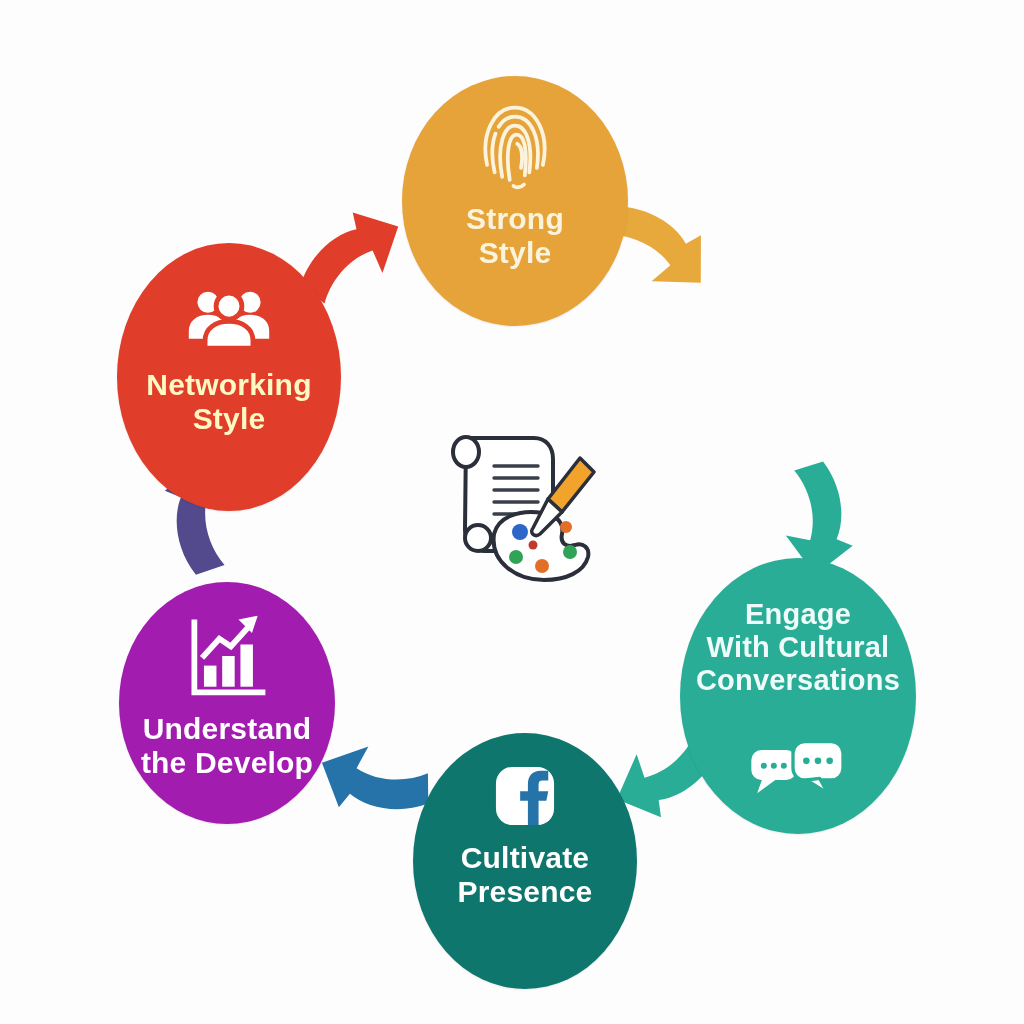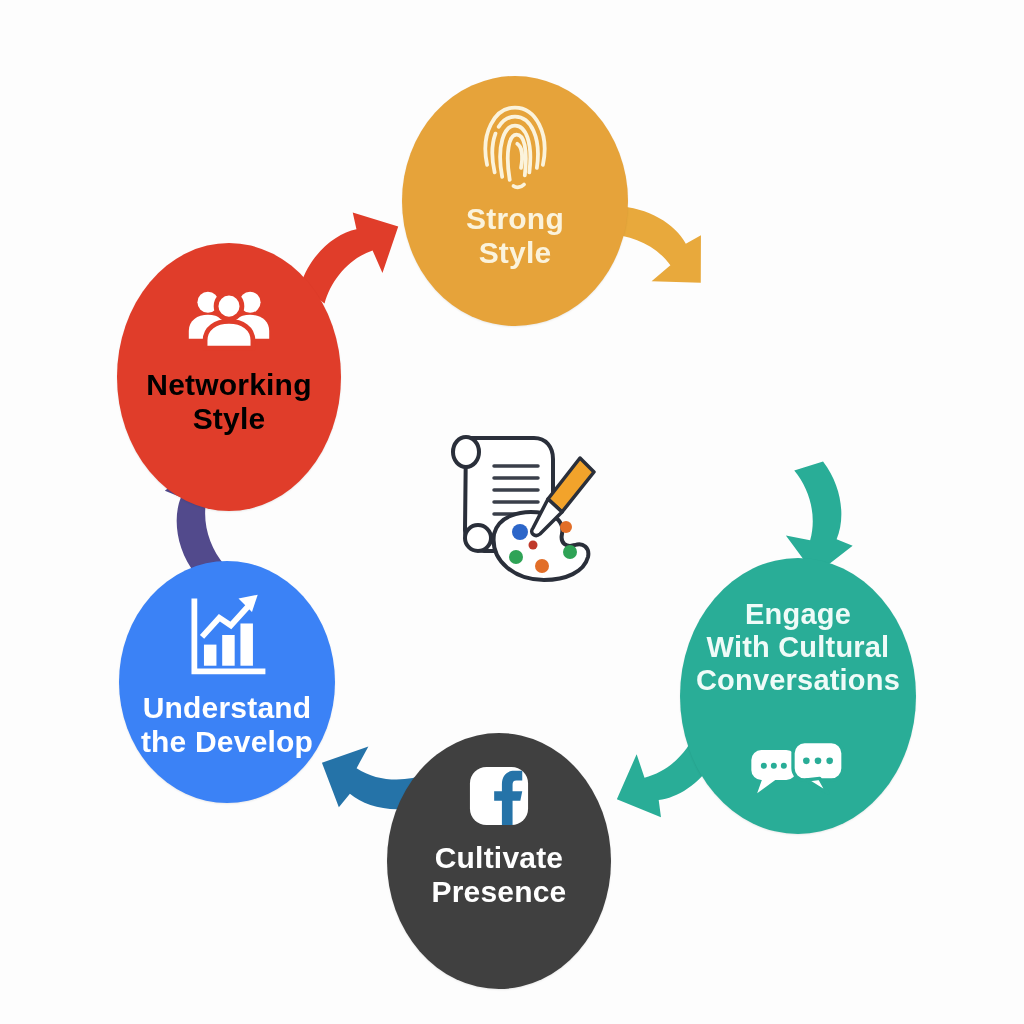--- a/index.html
+++ b/index.html
@@ -98,34 +98,34 @@
         <circle cx="45" cy="37" r="3.6" fill="#29AD97"></circle>
         <rect x="56" y="8" width="60" height="46" rx="14" fill="#FFFFFF" stroke-width="4" stroke="#29AD97"></rect>
         <path d="M88,52 L98,70 L72,54 Z" fill="#FFFFFF" stroke-width="4" stroke-linejoin="round" stroke="#29AD97"></path>
         <circle cx="72" cy="31" r="4" fill="#29AD97"></circle>
         <circle cx="86" cy="31" r="4" fill="#29AD97"></circle>
         <circle cx="100" cy="31" r="4" fill="#29AD97"></circle>
       </svg>
     </div>
   </div>
 
-  <div class="step s-cultivate" style="left: 387px; top: 733px; width: 224px; height: 224px; background-color: #404040;">
+  <div class="step s-cultivate" style="left: 413px; top: 733px; width: 224px; height: 224px; background-color: #0f766e;">
     <div class="icon">
       <svg viewBox="0 0 64 64" width="62" height="62">
         <rect x="2" y="2" width="60" height="60" rx="17" fill="#FFFFFF"></rect>
         <path d="M35,62 L35,37 L27,37 L27,27 L35,27 L35,20 C35,11 40,6 48,6 L56,6 L56,16 L50,16 C47,16 46,17.5 46,20.5 L46,27 L56,27 L54,37 L46,37 L46,62 Z" fill="#2573A8"></path>
       </svg>
     </div>
     <div class="label" style="color: rgb(255, 255, 255);">
       <div>Cultivate</div>
       <div>Presence</div>
     </div>
   </div>
 
-  <div class="step s-understand" style="left: 119px; top: 561px; width: 216px; height: 216px; background-color: #3b82f6;">
+  <div class="step s-understand" style="left: 119px; top: 582px; width: 216px; height: 216px; background-color: #a21caf;">
     <div class="icon">
       <svg viewBox="0 0 104 100" width="100" height="96">
         <path d="M18,12 L18,88 L92,88" stroke="#FFFFFF" stroke-width="6" fill="none"></path>
         <rect x="28" y="60" width="13" height="22" fill="#FFFFFF"></rect>
         <rect x="47" y="50" width="13" height="32" fill="#FFFFFF"></rect>
         <rect x="66" y="38" width="13" height="44" fill="#FFFFFF"></rect>
         <path d="M26,52 L44,32 L56,40 L76,18" stroke="#FFFFFF" stroke-width="6" fill="none"></path>
         <path d="M84,8 L64,12 L78,26 Z" fill="#FFFFFF"></path>
       </svg>
     </div>
@@ -139,21 +139,21 @@
     <div class="icon">
       <svg viewBox="0 0 100 70" width="96" height="67">
         <circle cx="28" cy="16" r="11" fill="#FFFFFF"></circle>
         <path d="M8,54 L8,46 C8,35 17,29 28,29 C39,29 48,35 48,46 L48,54 Z" fill="#FFFFFF"></path>
         <circle cx="72" cy="16" r="11" fill="#FFFFFF"></circle>
         <path d="M52,54 L52,46 C52,35 61,29 72,29 C83,29 92,35 92,46 L92,54 Z" fill="#FFFFFF"></path>
         <circle cx="50" cy="20" r="13.5" fill="#FFFFFF" stroke-width="5" stroke="#E03D2A"></circle>
         <path d="M25,64 L25,56 C25,43 36,36 50,36 C64,36 75,43 75,56 L75,64 Z" fill="#FFFFFF" stroke-width="5" stroke-linejoin="round" stroke="#E03D2A"></path>
       </svg>
     </div>
-    <div class="label" style="color: #000000;">
+    <div class="label" style="color: #fef9c3;">
       <div>Networking</div>
       <div>Style</div>
     </div>
   </div>
 
   <div class="center-art" style="left:432px;top:424px;width:180px;height:168px;">
     <svg viewBox="0 0 180 168" width="180" height="168">
 
       <g stroke="#2A2F3A" stroke-width="4" fill="#FFFFFF" stroke-linejoin="round">
         <path d="M34,14 L102,14 C114,14 121,23 121,35 L121,127 L52,127 C40,127 33,118 33,106 Z"></path>

